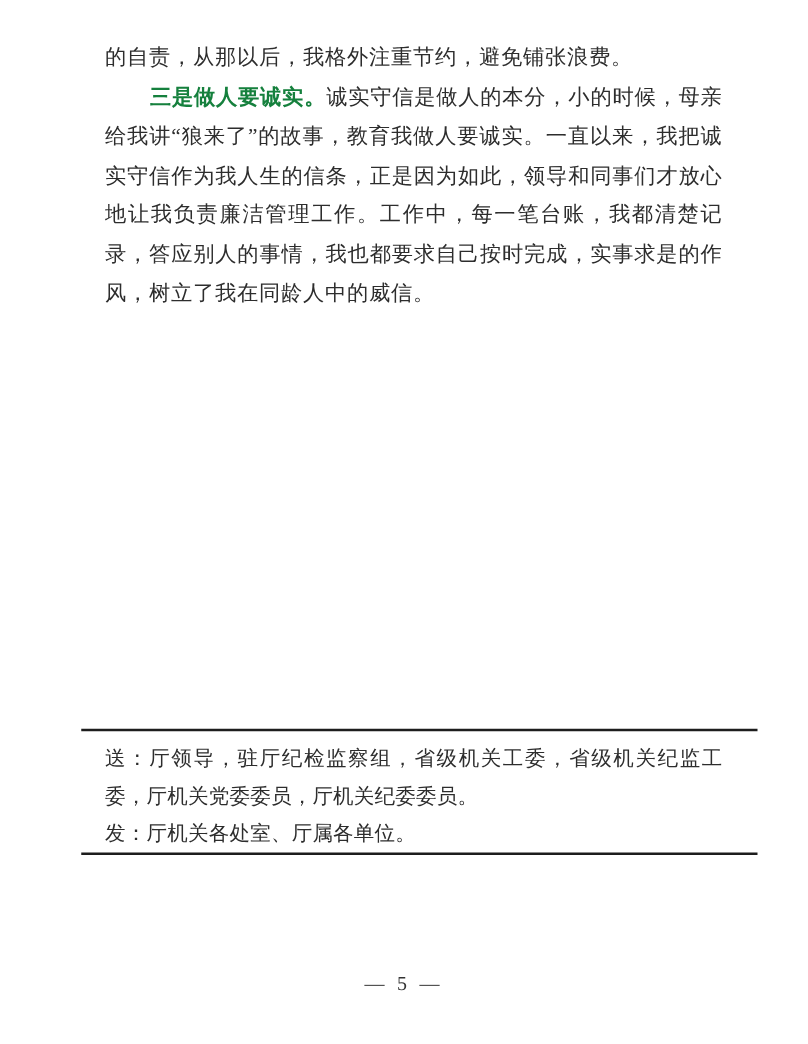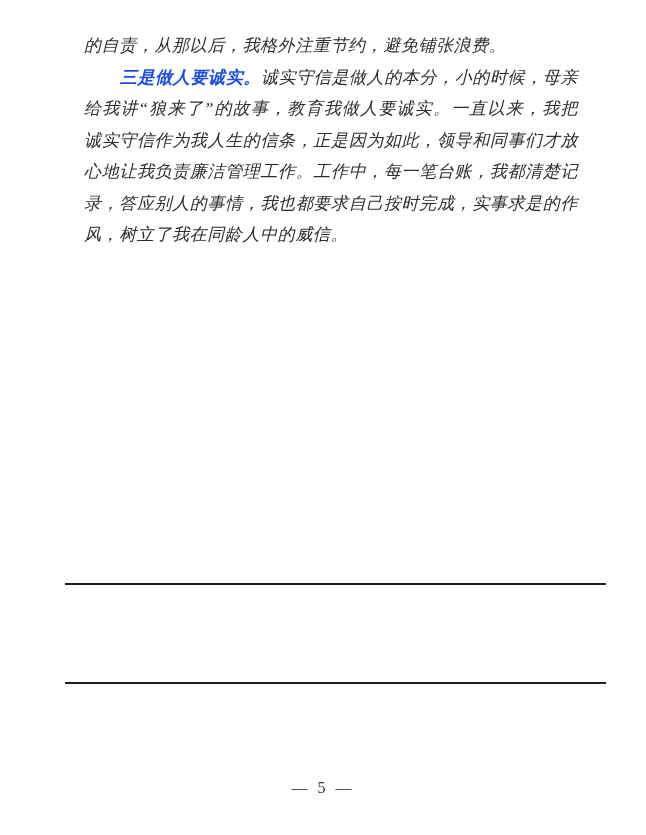--- a/index.html
+++ b/index.html
@@ -16,27 +16,27 @@
   .body-text {
     position: absolute;
     top: 30px;
     left: 84px;
     width: 494px;
     font-size: 17px;
     line-height: 31.5px;
     letter-spacing: 0.6px;
     text-align: justify;
   }
-  .para { margin: 0; font-style: italic; }
+  .para { margin: 0; }
   .para.indent { text-indent: 36px; }
   .para.spaced { margin-top: 7px; }
   .para .hd {
     font-family: "Liberation Sans", "DejaVu Sans", sans-serif;
     font-weight: 700;
-    color: #1d4ed8;
+    color: #15803d;
   }
   .rule {
     position: absolute;
     left: 65px;
     width: 541px;
     height: 2px;
     background: #1d1d1d;
   }
   .rule-top { top: 583px; }
   .rule-bottom { top: 682px; }
@@ -69,18 +69,22 @@
 
 <div class="page">
 
   <div class="body-text">
     <p class="para">的自责，从那以后，我格外注重节约，避免铺张浪费。</p>
     <p class="para indent"><strong class="hd">三是做人要诚实。</strong><span>诚实守信是做人的本分，小的时候，母亲给我讲“狼来了”的故事，教育我做人要诚实。一直以来，我把诚实守信作为我人生的信条，正是因为如此，领导和同事们才放心地让我负责廉洁管理工作。工作中，每一笔台账，我都清楚记录，答应别人的事情，我也都要求自己按时完成，实事求是的作风，树立了我在同龄人中的威信。</span></p>
   </div>
 
   <div class="rule rule-top"></div>
 
+  <div class="footer-text">
+    <p>送：厅领导，驻厅纪检监察组，省级机关工委，省级机关纪监工委，厅机关党委委员，厅机关纪委委员。</p>
+    <p>发：厅机关各处室、厅属各单位。</p>
+  </div>
 
   <div class="rule rule-bottom"></div>
 
   <div class="page-number">— 5 —</div>
 
 </div>
 
 </body></html>

